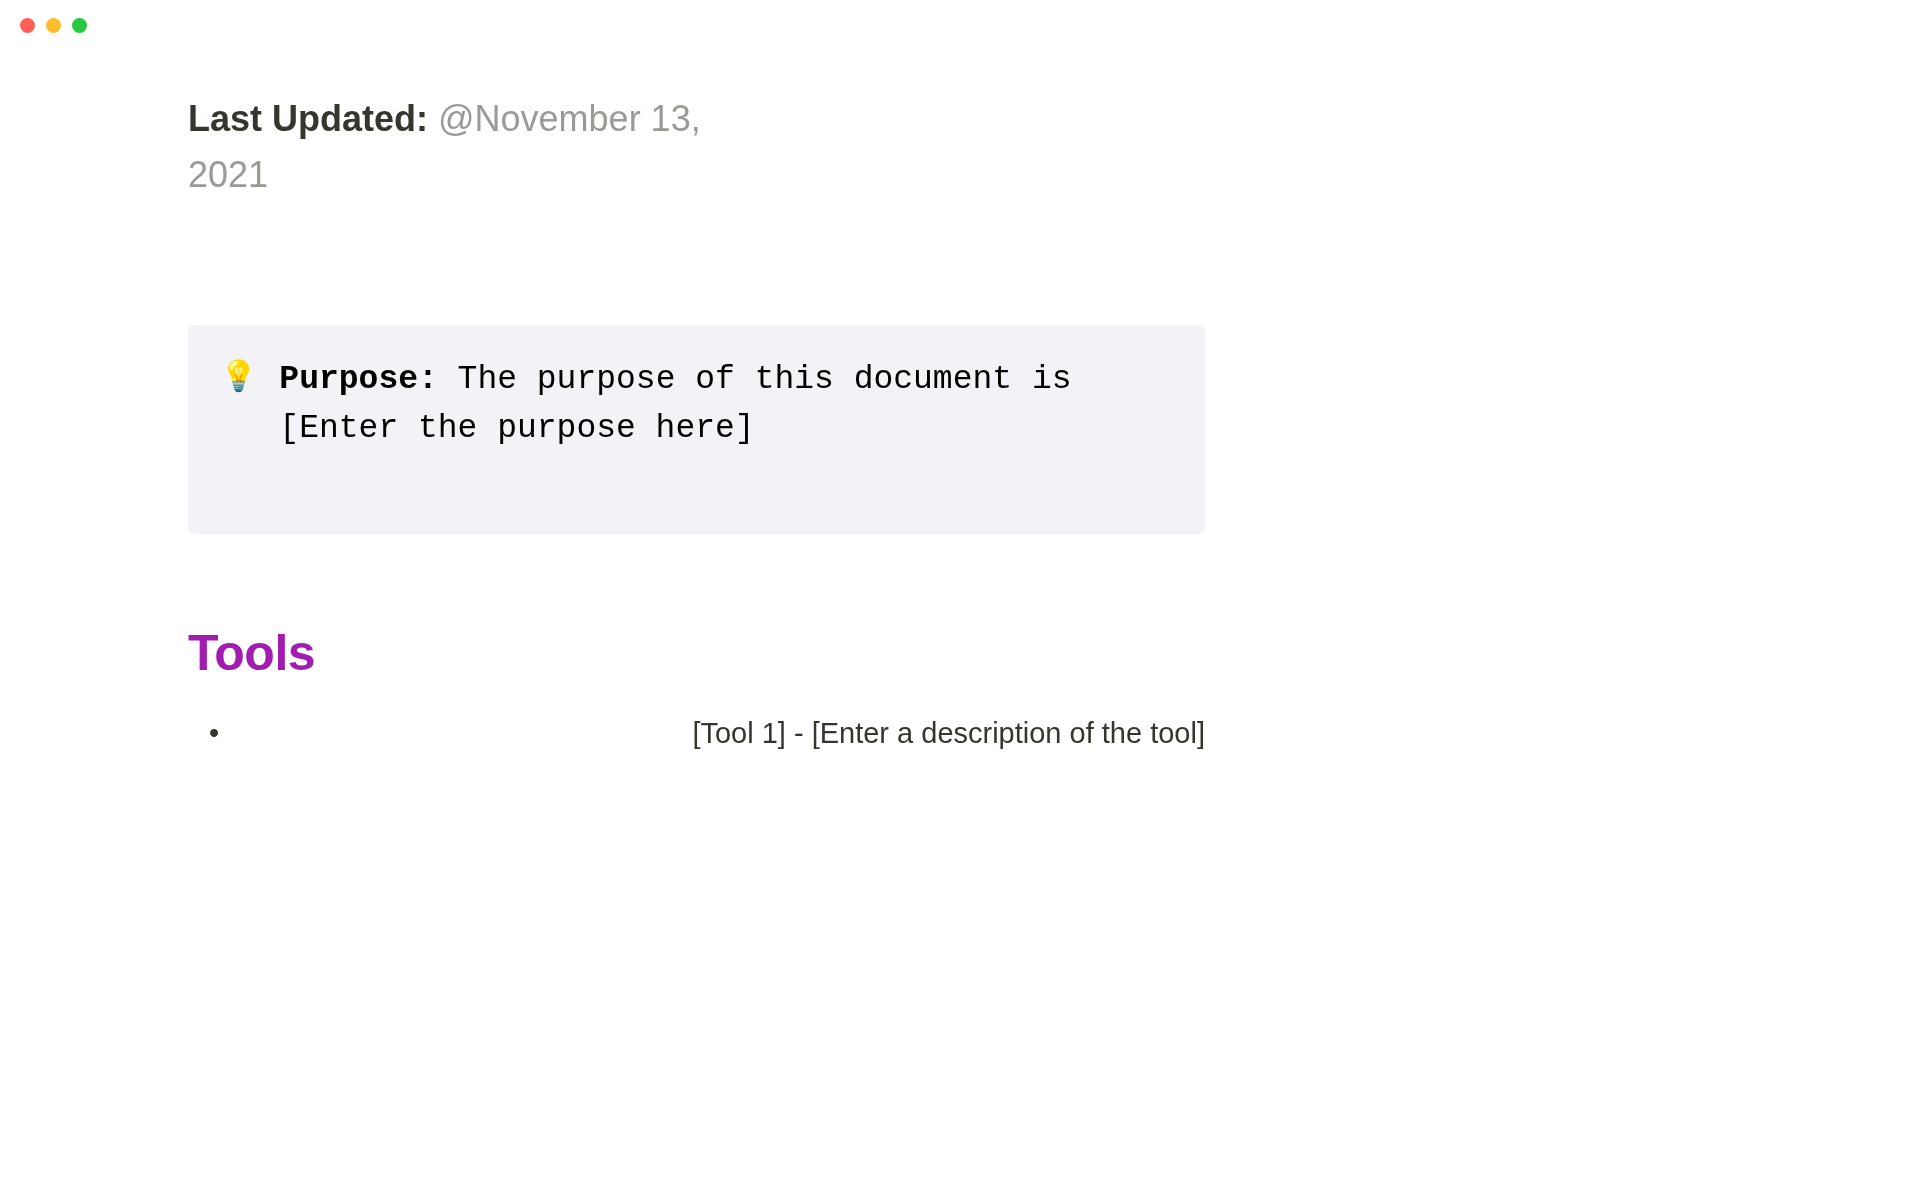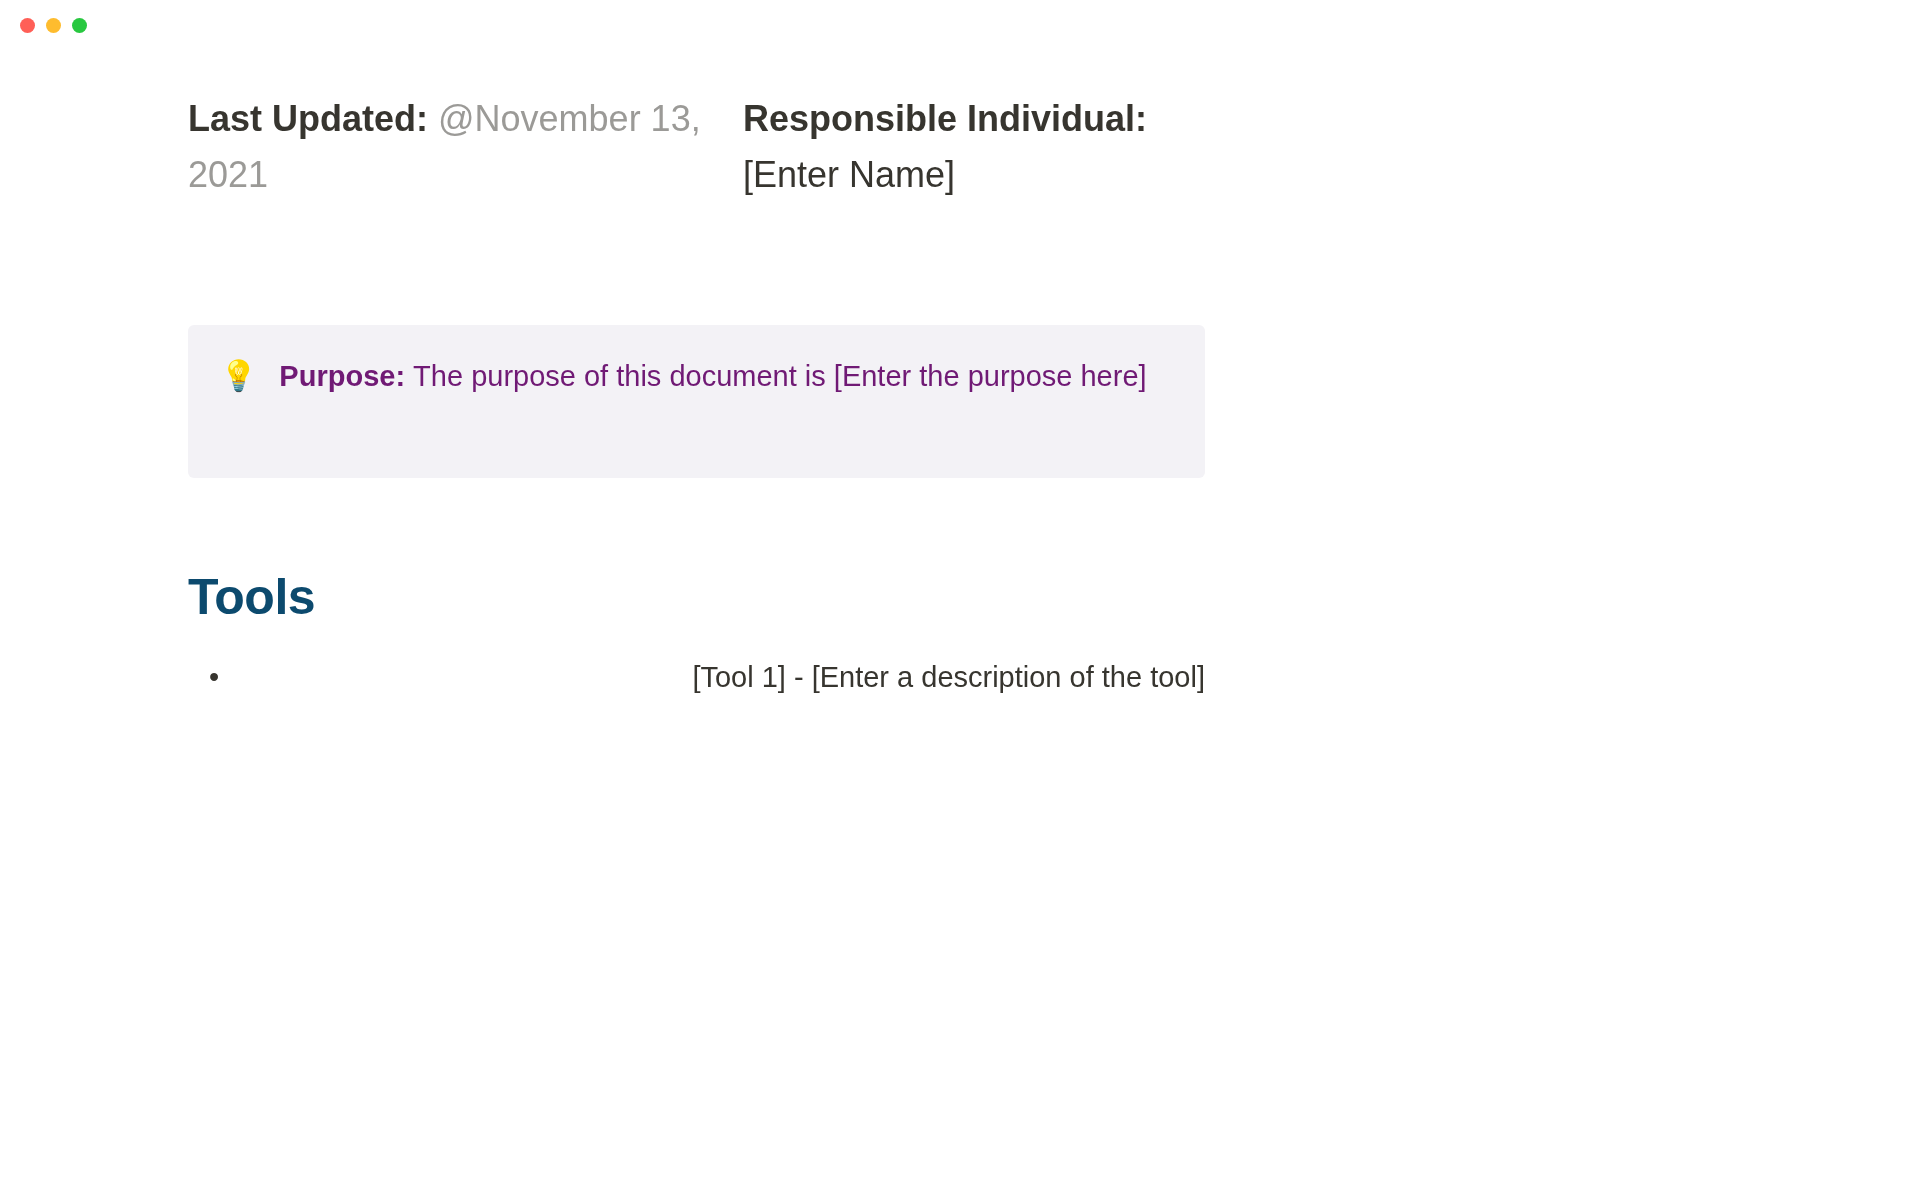--- a/index.html
+++ b/index.html
@@ -78,35 +78,36 @@
       gap: 22px;
     }
     
     .callout-icon {
       font-size: 30px;
       line-height: 1.4;
       flex-shrink: 0;
     }
     
     .callout-text {
-      font-size: 29px;
+      font-size: 33px;
       line-height: 1.5;
-      color: #701a75;
+      color: #000000;
       font-weight: 400;
+      font-family: Liberation Mono, monospace;
     }
     
     .callout-label {
       font-weight: 600;
     }
     
     .heading {
       margin: 90px 185px 0 188px;
       font-size: 50px;
       font-weight: 700;
-      color: #0c4a6e;
+      color: #a21caf;
       letter-spacing: -0.5px;
     }
     
     .tool-list {
       margin: 30px 185px 0 195px;
       list-style: none;
     }
     
     .tool-item {
       font-size: 29px;
@@ -137,25 +138,20 @@
 </div>
 
 <div class="content">
 
   <div class="meta-row">
     <div class="meta-col-left">
       <span class="meta-text">
         <span class="meta-label">Last Updated: </span><span class="meta-mention">@November 13, 2021</span>
       </span>
     </div>
-    <div class="meta-col-right">
-      <span class="meta-text">
-        <span class="meta-label">Responsible Individual: </span><span>[Enter Name]</span>
-      </span>
-    </div>
   </div>
 
   <div class="callout">
     <span class="callout-icon">💡</span>
     <span class="callout-text">
       <span class="callout-label">Purpose: </span><span>The purpose of this document is [Enter the purpose here]</span>
     </span>
   </div>
 
   <h1 class="heading">Tools</h1>

